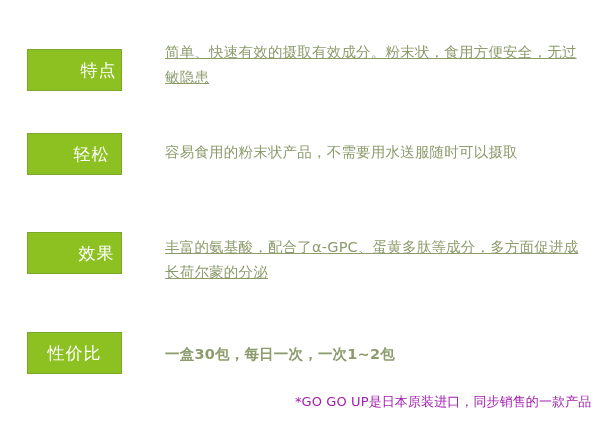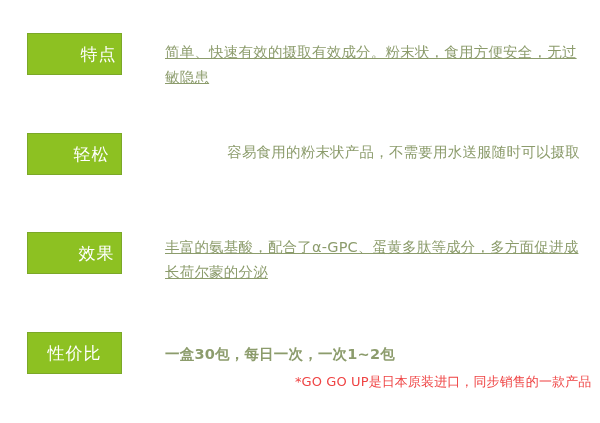--- a/index.html
+++ b/index.html
@@ -63,45 +63,45 @@
     width: 415px;
     color: #8c9c6c;
     font-size: 14.5px;
     line-height: 25px;
     letter-spacing: 0.2px;
   }
 
   .footnote {
     position: absolute;
     left: 295px;
-    top: 372px;
-    color: #ef4444;
+    top: 392px;
+    color: #a21caf;
     font-size: 13px;
     line-height: 20px;
     letter-spacing: 0.1px;
     white-space: nowrap;
   }
 </style>
 </head>
 <body>
 
 <div id="page">
 
   <div class="feature-row" style="top:33px;">
-    <div class="tag-button" style="top:0px;padding-left:48px;">
+    <div class="tag-button" style="top:16px;padding-left:48px;">
       <span>特点</span>
     </div>
     <div class="row-body" style="top:7px;text-decoration:underline;">简单、快速有效的摄取有效成分。粉末状，食用方便安全，无过敏隐患</div>
   </div>
 
   <div class="feature-row" style="top:133px;">
     <div class="tag-button" style="top:0px;padding-left:34px;">
       <span>轻松</span>
     </div>
-    <div class="row-body" style="top:7px;text-align:right;">容易食用的粉末状产品，不需要用水送服随时可以摄取</div>
+    <div class="row-body" style="top:7px;">容易食用的粉末状产品，不需要用水送服随时可以摄取</div>
   </div>
 
   <div class="feature-row" style="top:232px;">
     <div class="tag-button" style="top:0px;padding-left:44px;">
       <span>效果</span>
     </div>
     <div class="row-body" style="top:3px;text-decoration:underline;">丰富的氨基酸，配合了α-GPC、蛋黄多肽等成分，多方面促进成长荷尔蒙的分泌</div>
   </div>
 
   <div class="feature-row" style="top:328px;">

